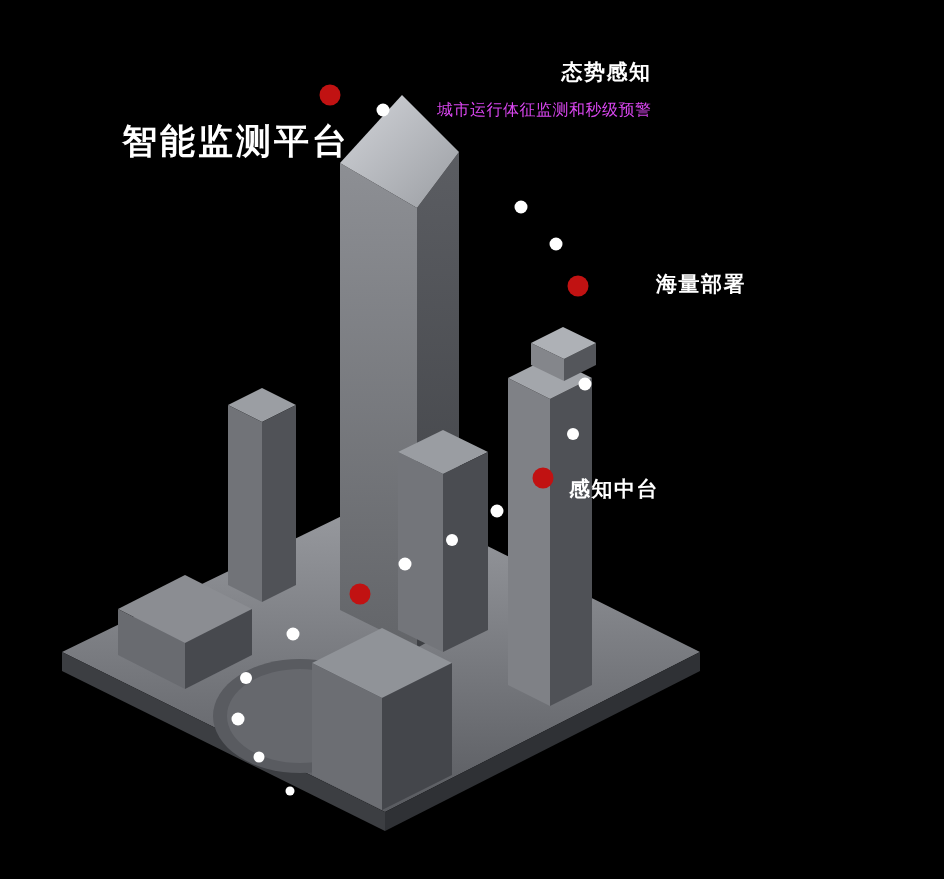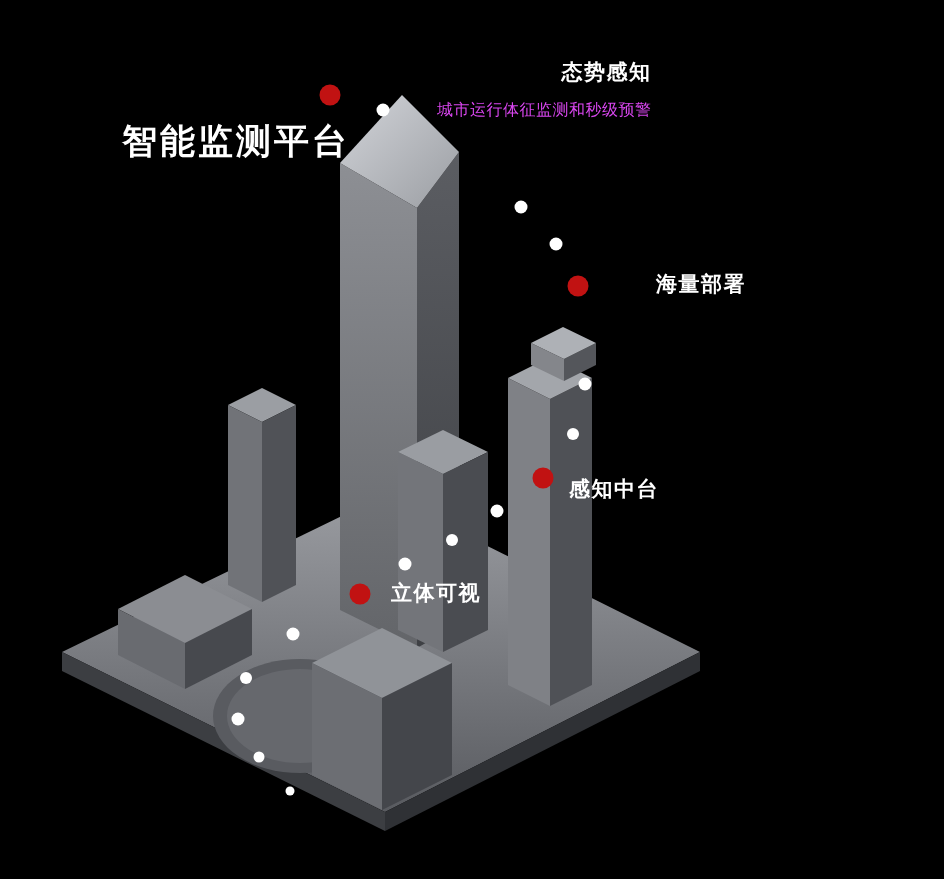--- a/index.html
+++ b/index.html
@@ -176,16 +176,15 @@
 
   <div class="annotation" style="left:609px; top:270px;margin-left:47px;">
     <div class="ann-label">海量部署</div>
   </div>
 
   <div class="annotation" style="left:569px; top:462px;margin-top:13px;">
     <div class="ann-label">感知中台</div>
   </div>
 
   <div class="annotation" style="left:391px; top:579px;">
-    <div class="ann-label">立体可视</div>
   </div>
 
 </div>
 
 </body></html>

